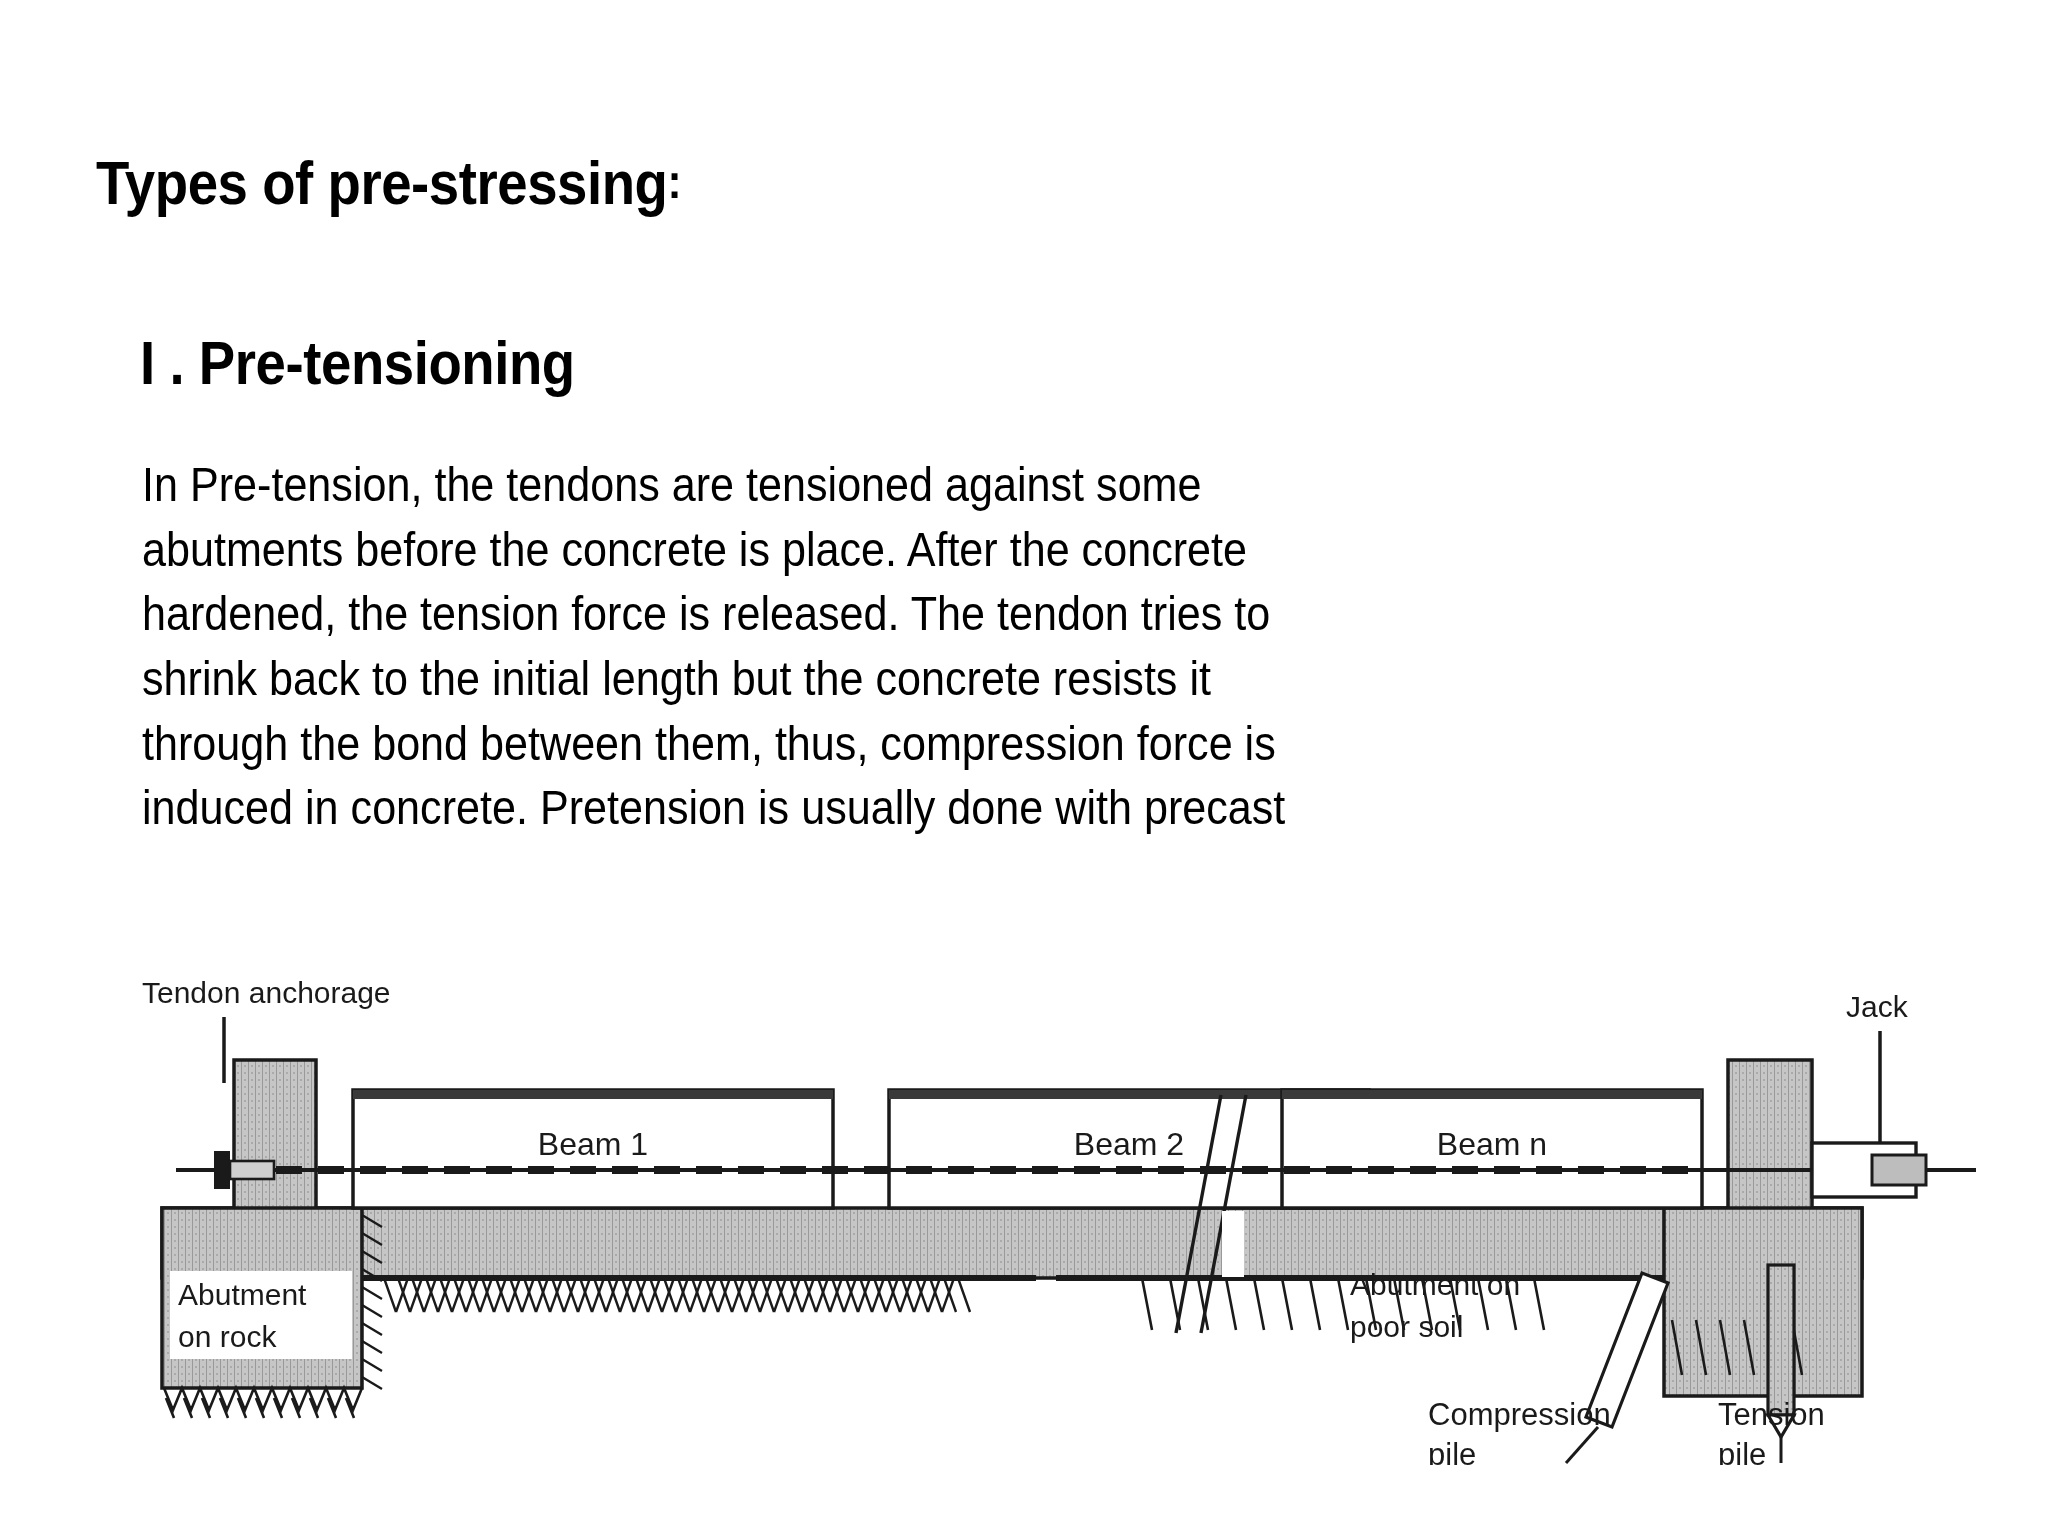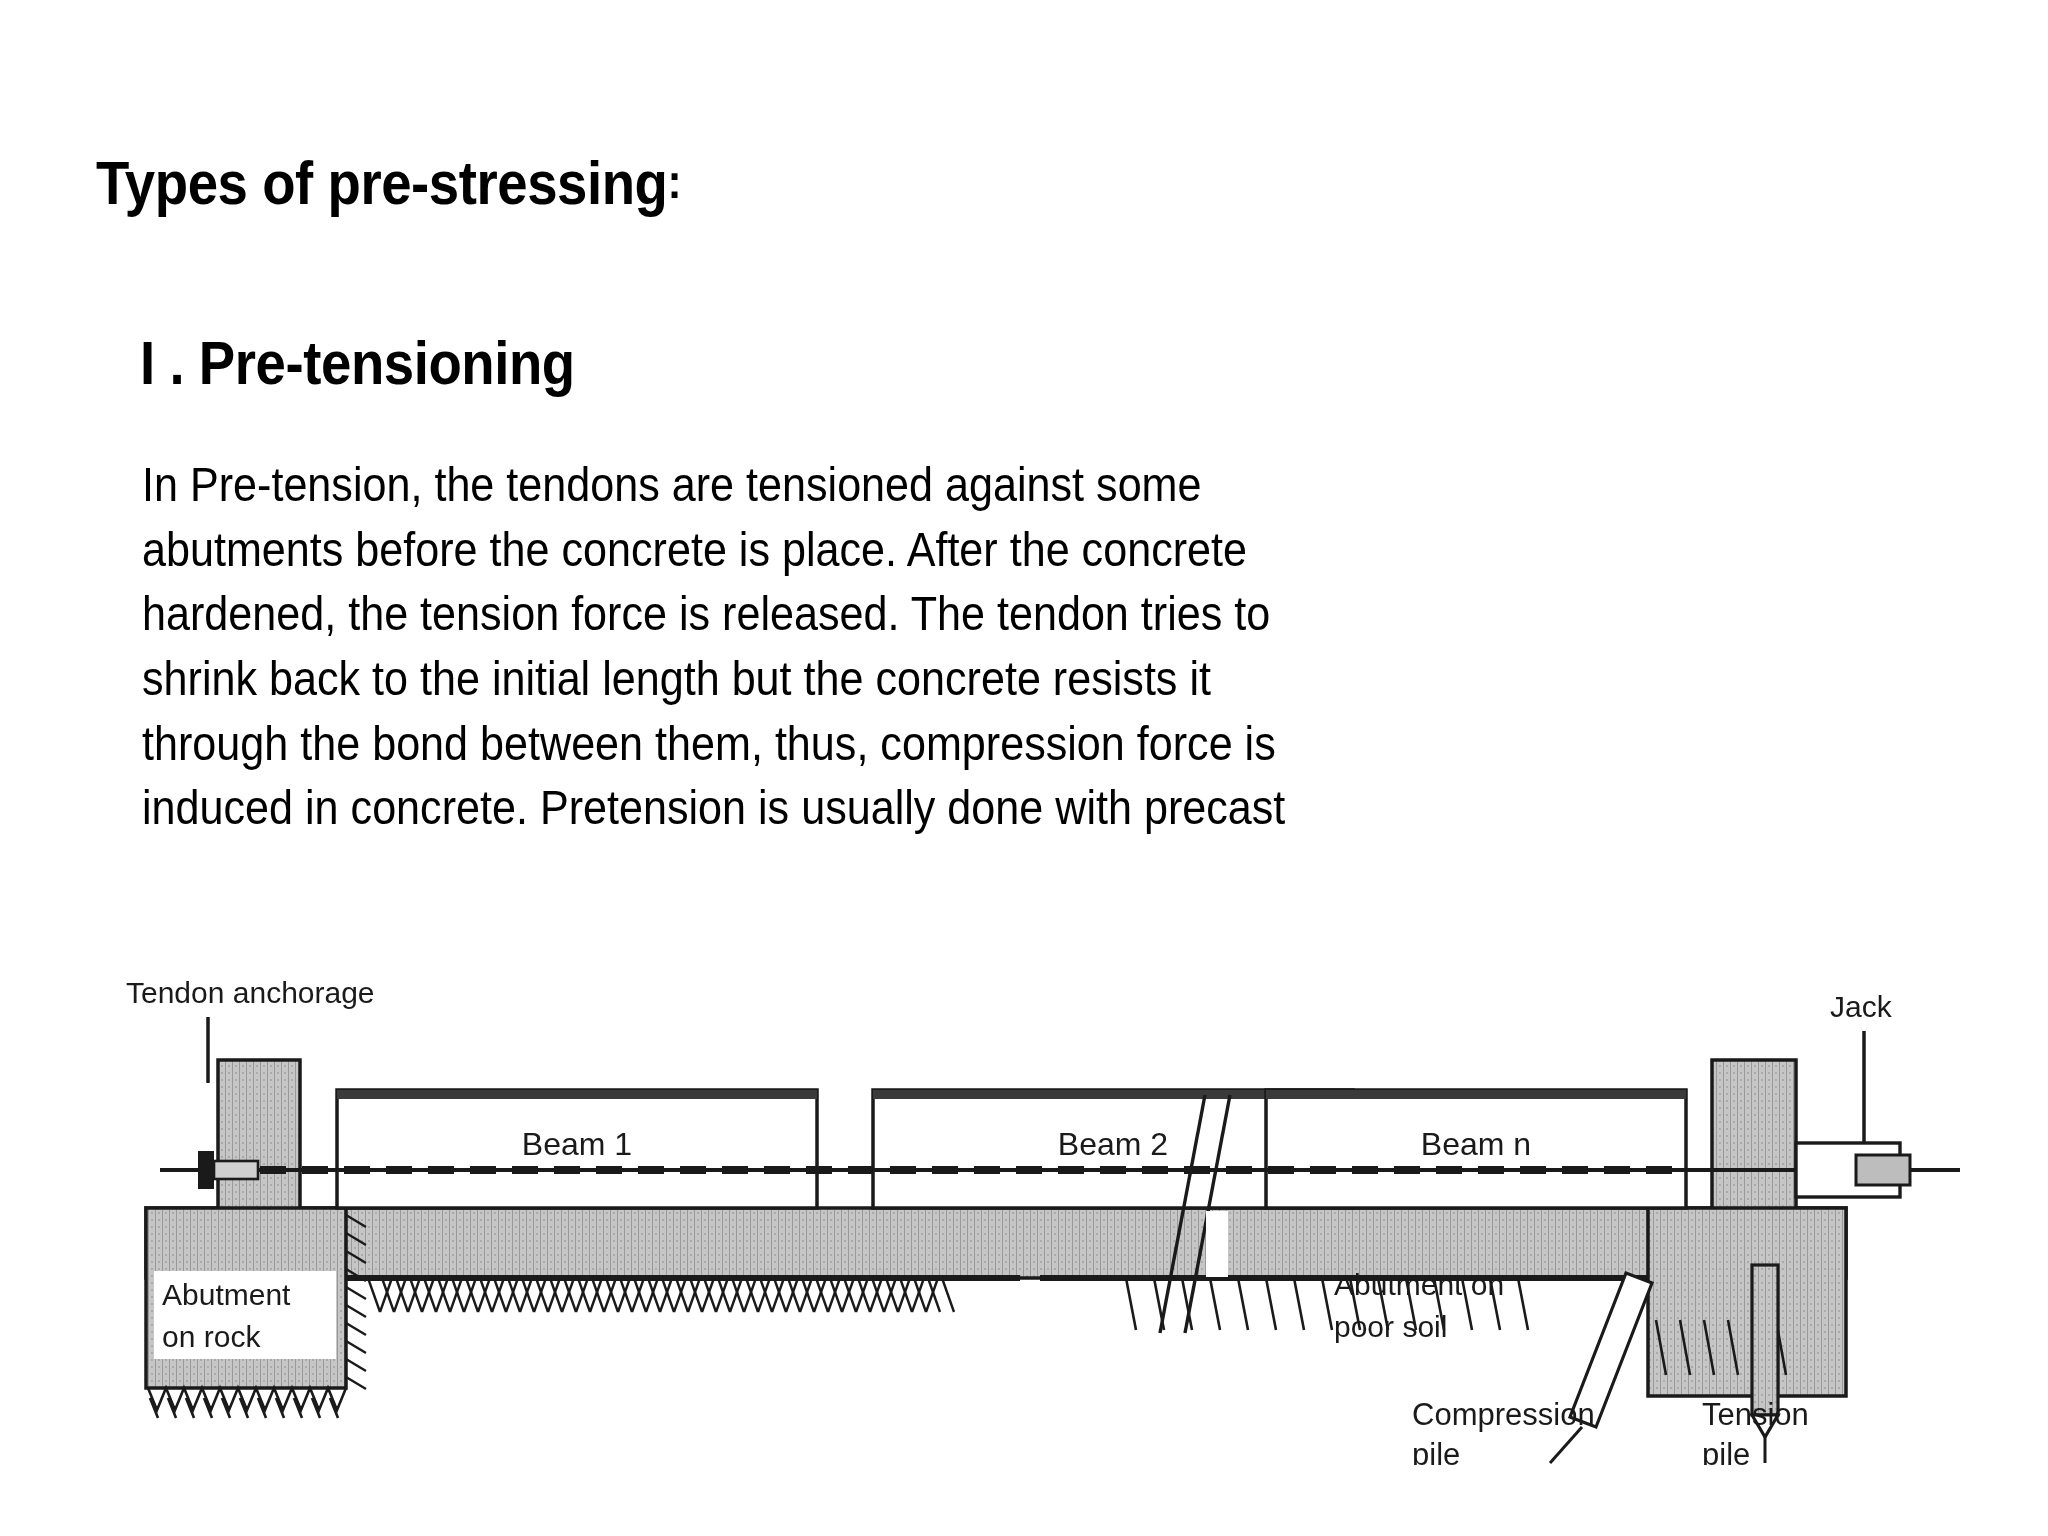--- a/index.html
+++ b/index.html
@@ -57,21 +57,21 @@
     line-height: 1.32;
     font-weight: normal;
     transform: scaleX(0.88);
     transform-origin: left top;
   }
   .slide-body .ln { white-space: nowrap; display: block; }
 
   
   #diagram-figure {
     position: absolute;
-    left: 120px;
+    left: 136px;
     top: 965px;
     width: 1910px;
     height: 500px;
     text-align: right;
   }
   #diagram-figure svg { display: block; }
 </style>
 </head>
 <body>
 

